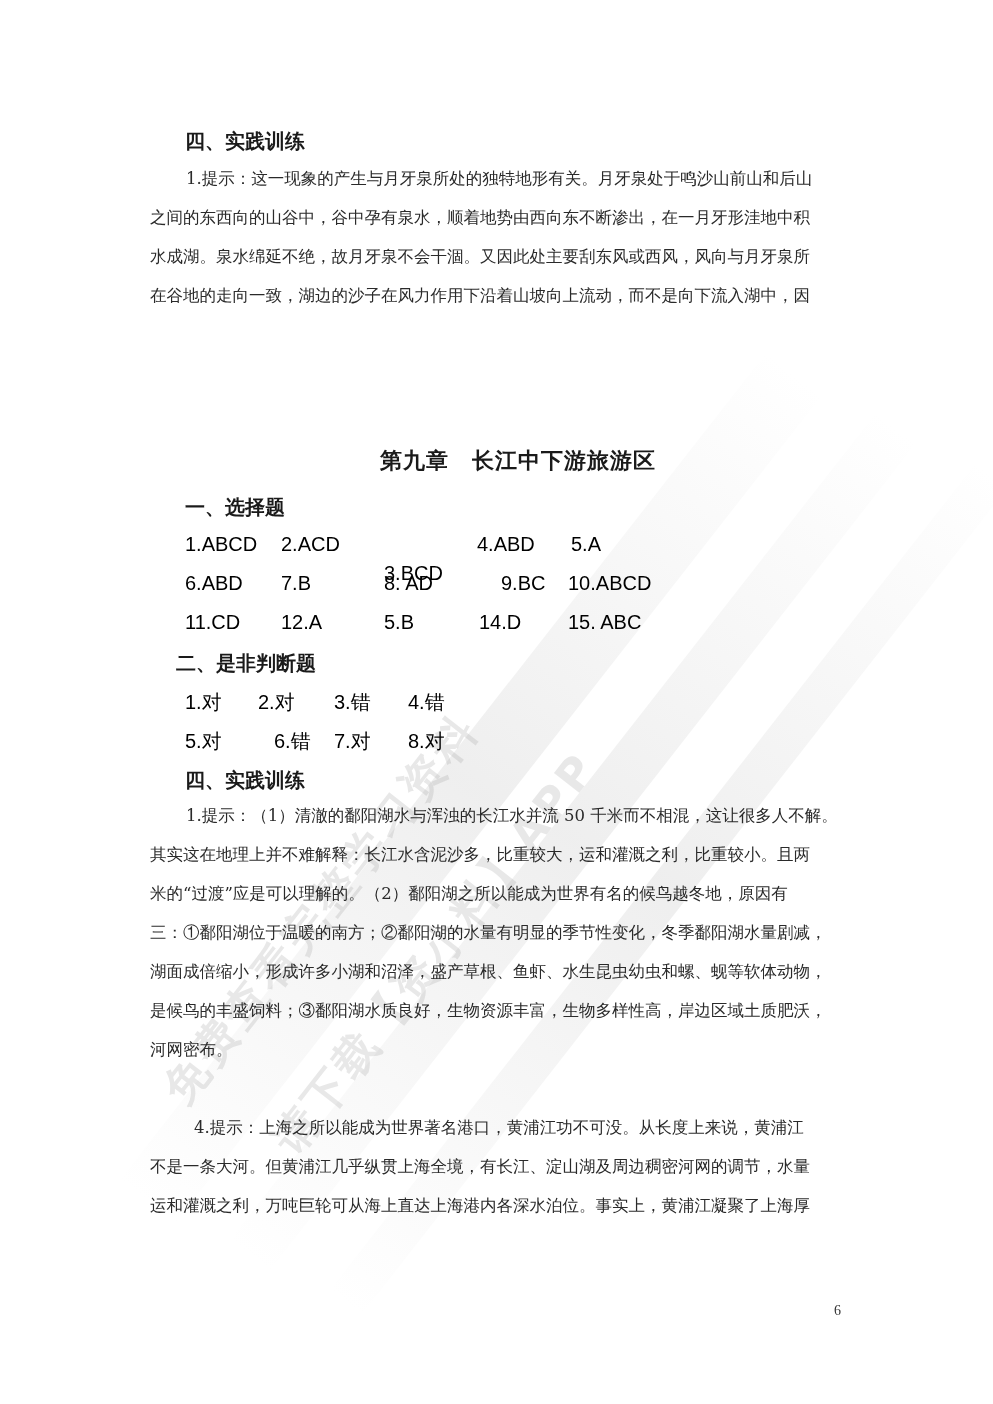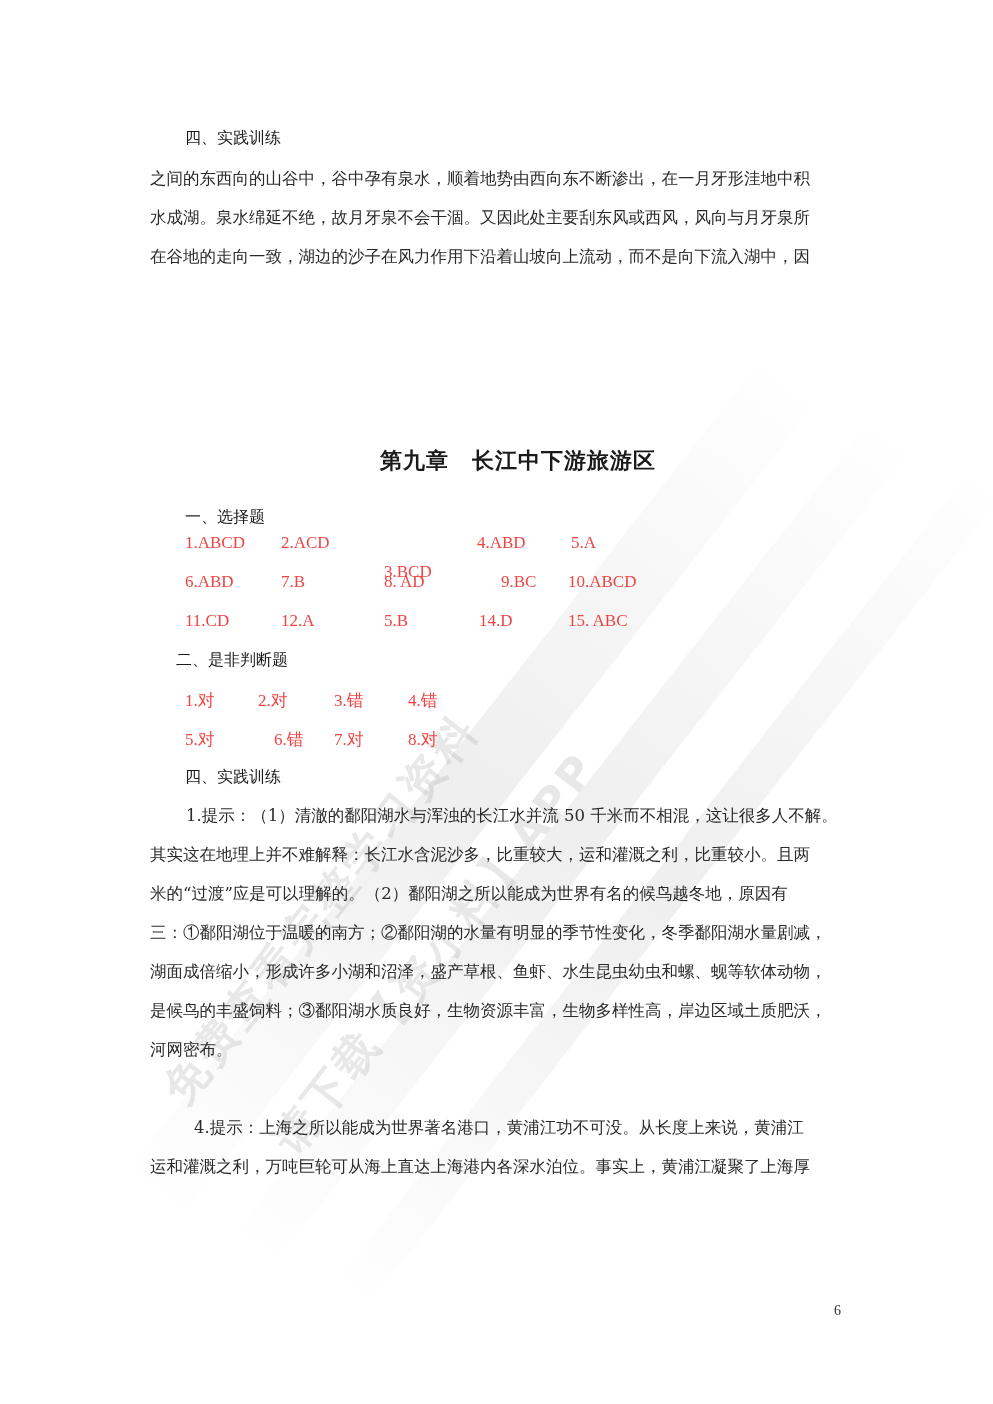--- a/index.html
+++ b/index.html
@@ -46,22 +46,22 @@
     }
     .content {
       position: absolute;
       left: 150px;
       top: 0;
       width: 700px;
     }
     .abs { position: absolute; white-space: nowrap; }
     .h-section {
       font-family: "DejaVu Sans", "Liberation Sans", sans-serif;
-      font-weight: normal;
-      font-size: 16px;
+      font-weight: bold;
+      font-size: 20px;
       color: #1a1a1a;
     }
     .chapter-title {
       font-family: "DejaVu Sans", "Liberation Sans", sans-serif;
       font-weight: bold;
       font-size: 22px;
       color: #1a1a1a;
       letter-spacing: 1px;
     }
     .para-line {
@@ -69,23 +69,23 @@
       line-height: 39px;
       color: #2a2a2a;
       white-space: nowrap;
     }
     .para {
       position: absolute;
       left: 0;
       width: 695px;
     }
     .ans {
-      font-family: Liberation Serif, serif;
-      font-size: 17px;
-      color: #ef4444;
+      font-family: Liberation Sans, sans-serif;
+      font-size: 20px;
+      color: #000000;
     }
     .page-number {
       font-family: "Liberation Serif", "DejaVu Serif", serif;
       font-size: 14px;
       color: #333;
     }
   </style>
 </head>
 <body>
 
@@ -97,28 +97,29 @@
     <div class="wm-band" style="left:330px; top:1290px; width:1050px; height:40px; transform: rotate(-52deg);"></div>
     <div class="wm-text" style="left:150px; top:1080px; font-size:44px; transform: rotate(-52deg);">免费查看完整学习资料</div>
     <div class="wm-text" style="left:260px; top:1130px; font-size:44px; transform: rotate(-52deg);">请下载【资小料】APP</div>
   </div>
 
   <div class="content">
 
     <div class="abs h-section" style="left:35px; top:128px;">四、实践训练</div>
 
     <div class="para" style="top:159px;">
+      <div class="para-line" style="padding-left:36px;">1.提示：这一现象的产生与月牙泉所处的独特地形有关。月牙泉处于鸣沙山前山和后山</div>
       <div class="para-line">之间的东西向的山谷中，谷中孕有泉水，顺着地势由西向东不断渗出，在一月牙形洼地中积</div>
       <div class="para-line">水成湖。泉水绵延不绝，故月牙泉不会干涸。又因此处主要刮东风或西风，风向与月牙泉所</div>
       <div class="para-line">在谷地的走向一致，湖边的沙子在风力作用下沿着山坡向上流动，而不是向下流入湖中，因</div>
     </div>
 
     <div class="abs chapter-title" style="left:230px; top:446px;">第九章　长江中下游旅游区</div>
 
-    <div class="abs h-section" style="left:35px; top:494px;margin-top:13px;">一、选择题</div>
+    <div class="abs h-section" style="left:35px; top:494px;">一、选择题</div>
 
     <div class="abs ans" style="left:35px; top:533px;">1.ABCD</div>
     <div class="abs ans" style="left:131px; top:533px;">2.ACD</div>
     <div class="abs ans" style="left:234px; top:533px;margin-top:29px;">3.BCD</div>
     <div class="abs ans" style="left:327px; top:533px;">4.ABD</div>
     <div class="abs ans" style="left:421px; top:533px;">5.A</div>
 
     <div class="abs ans" style="left:35px; top:572px;">6.ABD</div>
     <div class="abs ans" style="left:131px; top:572px;">7.B</div>
     <div class="abs ans" style="left:234px; top:572px;">8. AD</div>
@@ -150,19 +151,20 @@
       <div class="para-line">其实这在地理上并不难解释：长江水含泥沙多，比重较大，运和灌溉之利，比重较小。且两</div>
       <div class="para-line">米的“过渡”应是可以理解的。（2）鄱阳湖之所以能成为世界有名的候鸟越冬地，原因有</div>
       <div class="para-line">三：①鄱阳湖位于温暖的南方；②鄱阳湖的水量有明显的季节性变化，冬季鄱阳湖水量剧减，</div>
       <div class="para-line">湖面成倍缩小，形成许多小湖和沼泽，盛产草根、鱼虾、水生昆虫幼虫和螺、蚬等软体动物，</div>
       <div class="para-line">是候鸟的丰盛饲料；③鄱阳湖水质良好，生物资源丰富，生物多样性高，岸边区域土质肥沃，</div>
       <div class="para-line">河网密布。</div>
     </div>
 
     <div class="para" style="top:1108px;">
       <div class="para-line" style="padding-left:44px;">4.提示：上海之所以能成为世界著名港口，黄浦江功不可没。从长度上来说，黄浦江</div>
+      <div class="para-line">不是一条大河。但黄浦江几乎纵贯上海全境，有长江、淀山湖及周边稠密河网的调节，水量</div>
       <div class="para-line">运和灌溉之利，万吨巨轮可从海上直达上海港内各深水泊位。事实上，黄浦江凝聚了上海厚</div>
     </div>
 
   </div>
 
   <div class="abs page-number" style="left:834px; top:1303px;">6</div>
 </div>
 
 </body></html>

